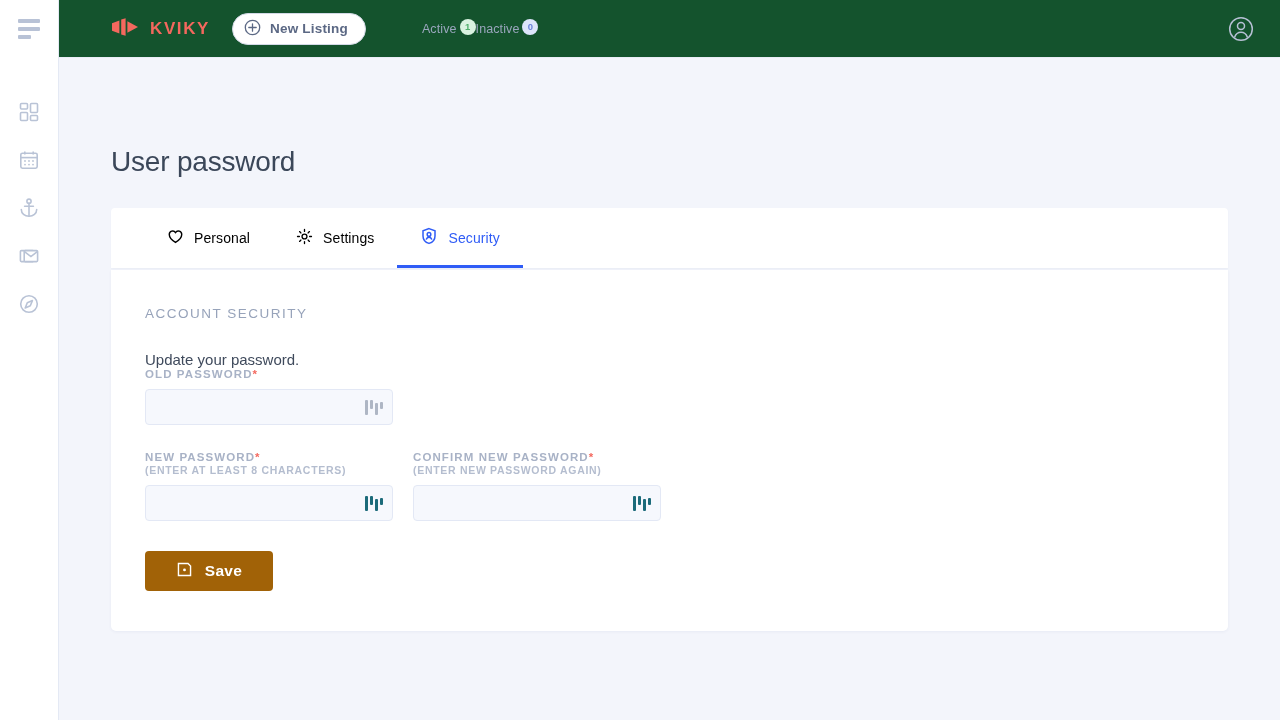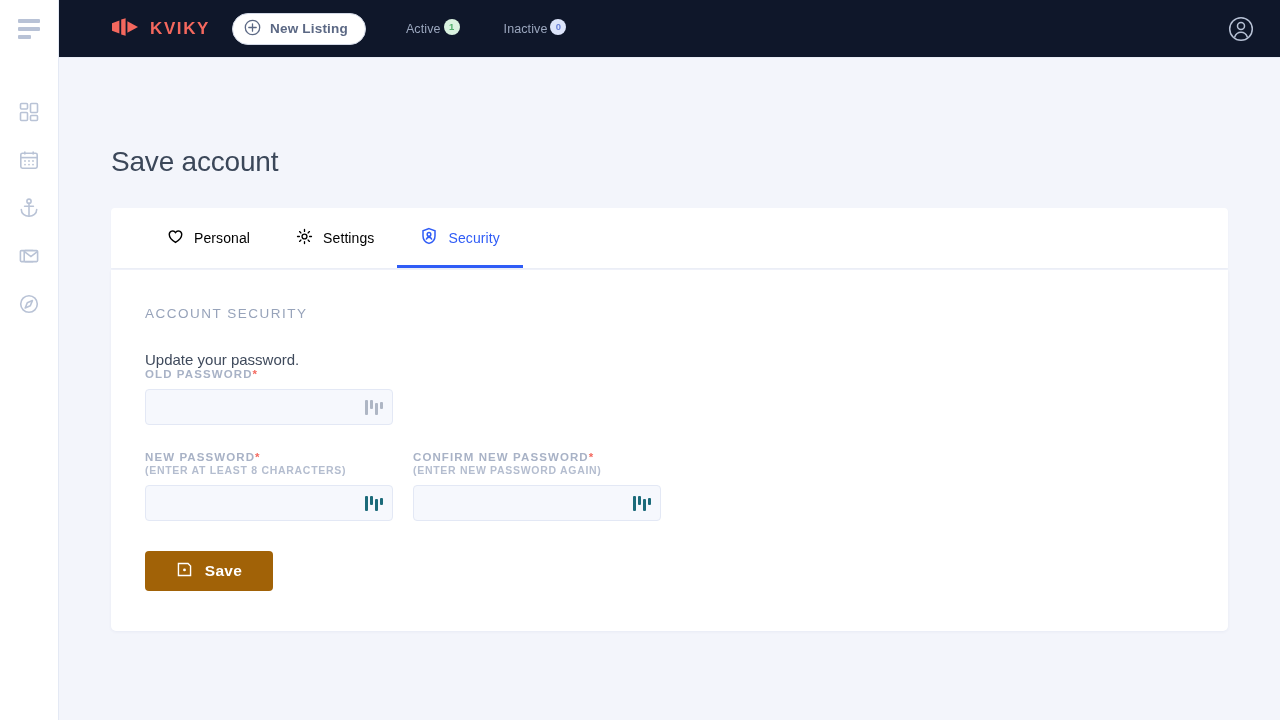--- a/index.html
+++ b/index.html
@@ -65,21 +65,21 @@
     display: flex;
     flex-direction: column;
     background: #f3f5fb;
     position: relative;
   }
 
   
   .topbar {
     height: 58px;
     min-height: 58px;
-    background: #0f172a;
+    background: #14532d;
     border-bottom: 1px solid #e9edf6;
     display: flex;
     align-items: center;
     padding: 0 24px 0 52px;
   }
 
   .brand { display: flex; align-items: center; gap: 9px; cursor: pointer; }
   .brand-mark { display: block; }
   .brand-text {
     font-size: 17px;
@@ -100,21 +100,21 @@
     background: #ffffff;
     cursor: pointer;
   }
   .new-listing .nl-label {
     font-size: 13.5px;
     font-weight: 700;
     color: #5b6884;
     letter-spacing: .2px;
   }
 
-  .counters { display: flex; align-items: center; margin-left: 40px; gap: 44px; }
+  .counters { display: flex; align-items: center; margin-left: 56px; }
   .counter { display: inline-flex; align-items: flex-start; gap: 3px; cursor: pointer; }
   .counter-label { font-size: 12.5px; color: #9aa6bd; letter-spacing: .1px; }
   .badge {
     min-width: 16px; height: 16px;
     border-radius: 50%;
     display: inline-flex; align-items: center; justify-content: center;
     font-size: 9.5px; font-weight: 700;
     margin-top: -3px;
     padding: 0 4px;
   }
@@ -396,21 +396,21 @@
             <circle cx="15" cy="12.1" r="3.5"></circle>
             <path d="M8.6 23.2c1.1-3.2 3.5-5 6.4-5s5.3 1.8 6.4 5"></path>
           </svg>
         </span>
       </div>
 
     </header>
 
     <div class="page">
 
-      <h1 class="page-title">Save account</h1>
+      <h1 class="page-title">User password</h1>
 
       <div class="tabs-card">
 
         <div class="tab">
           <span>
             <svg width="17" height="17" viewBox="0 0 18 18" fill="none" stroke="currentColor" stroke-width="1.5">
               <path d="M9 15.2S2.4 11.1 2.4 6.8A3.6 3.6 0 0 1 9 4.8a3.6 3.6 0 0 1 6.6 2c0 4.3-6.6 8.4-6.6 8.4z"></path>
             </svg>
           </span>
           <span class="tab-label">Personal</span>

